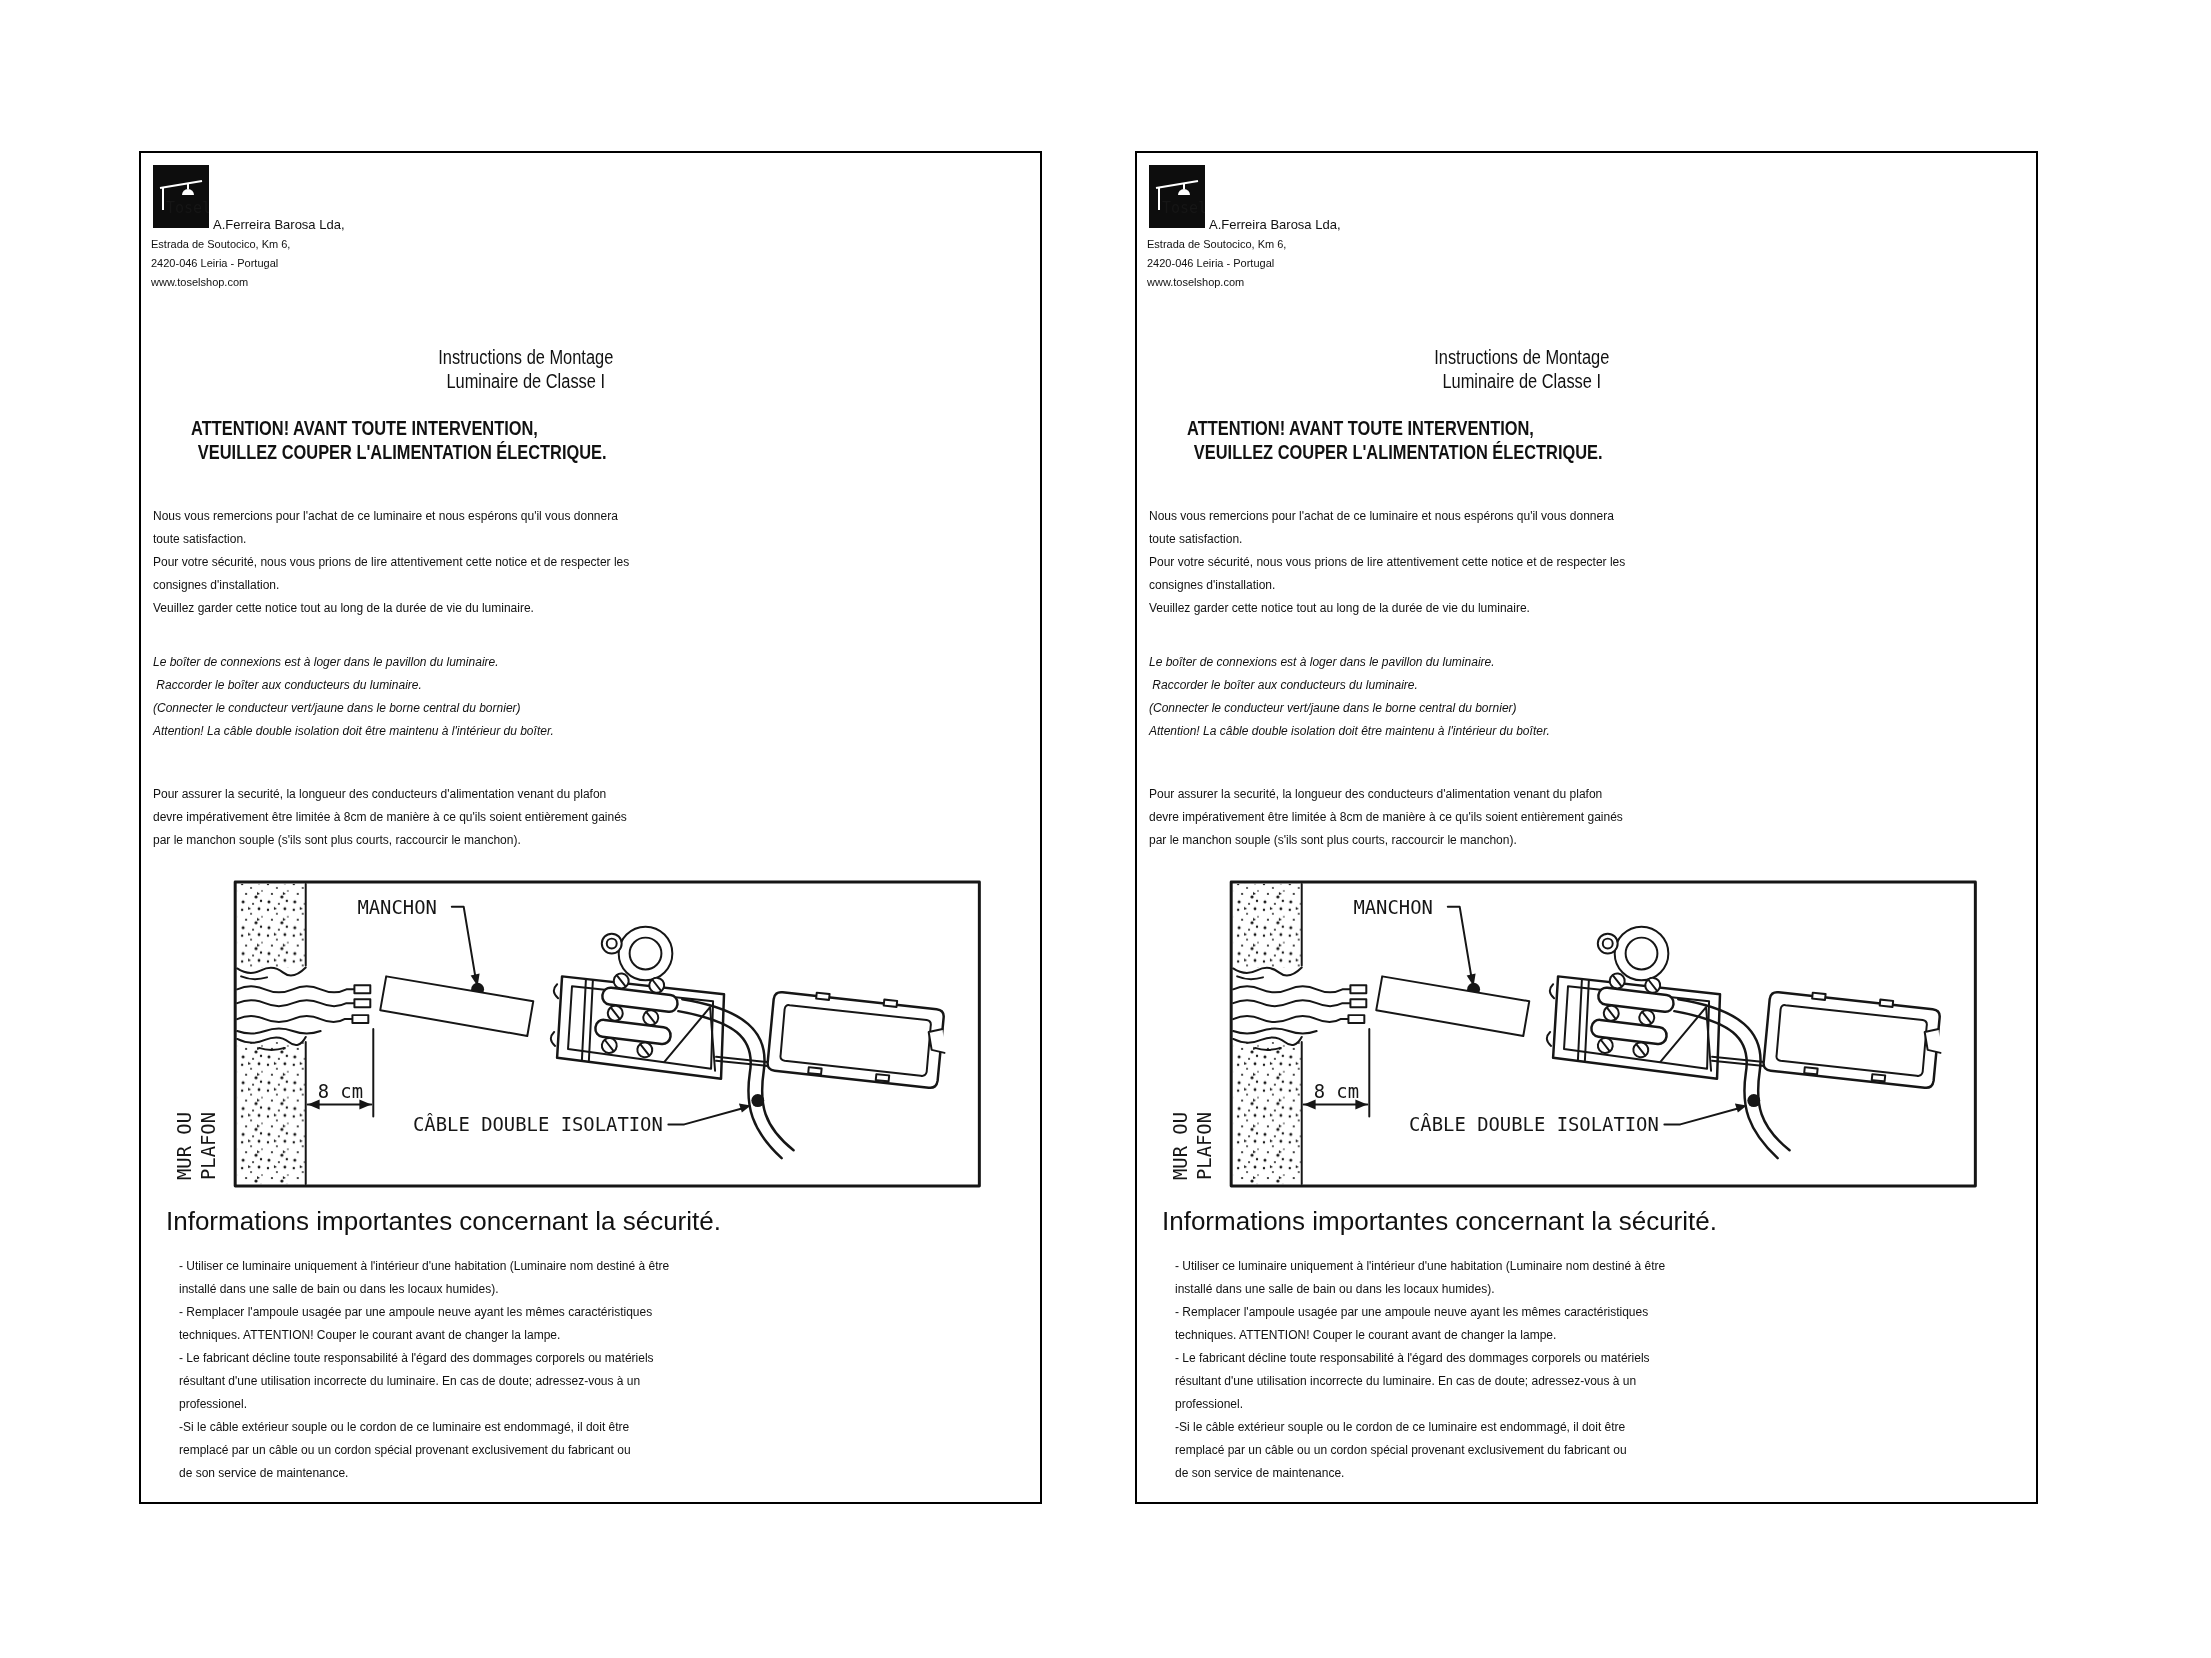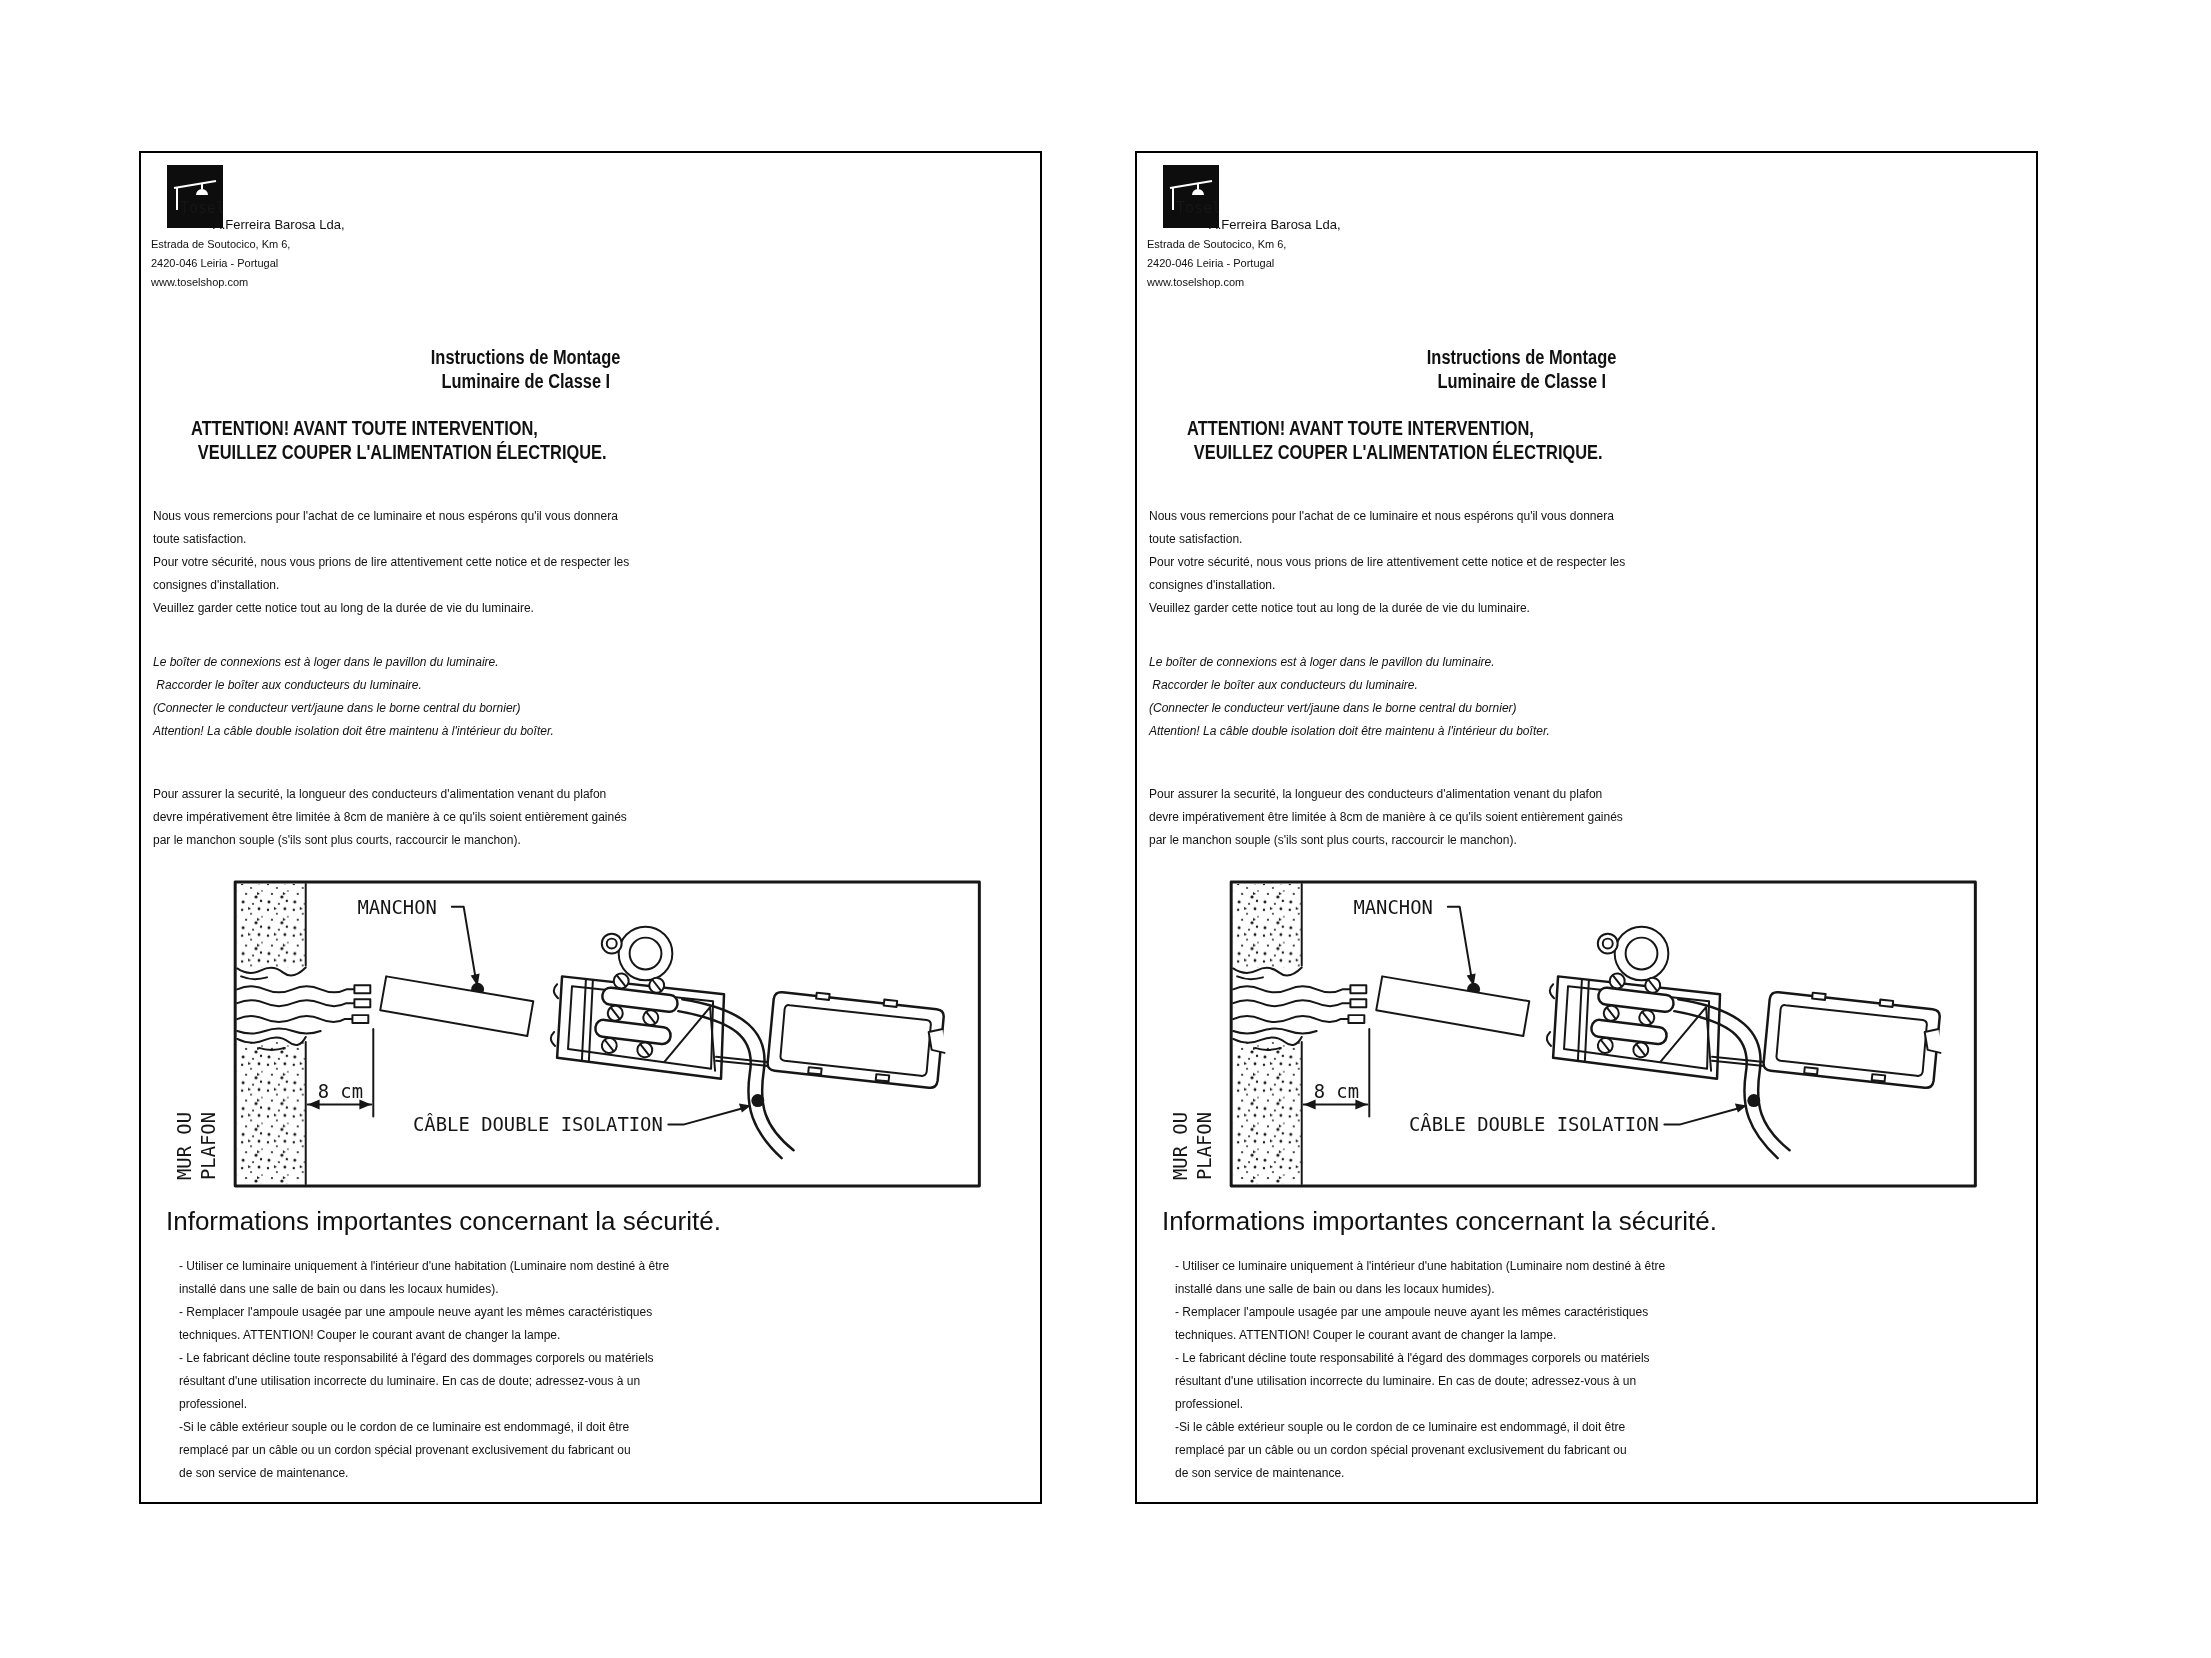--- a/index.html
+++ b/index.html
@@ -1,24 +1,24 @@
 <!DOCTYPE html>
 <html><head>
 <meta charset="utf-8">
 <style>
   html,body{margin:0;padding:0;background:#ffffff;}
   body{width:2212px;height:1659px;position:relative;font-family:"Liberation Sans","DejaVu Sans",sans-serif;color:#111;}
   .panel{position:absolute;top:151px;width:903px;height:1353px;border:2px solid #000;background:#fff;box-sizing:border-box;}
   #panel-left{left:139px;}
   #panel-right{left:1135px;}
   .panel > *{position:absolute;}
-  .logo{left:26px;top:12px;width:56px;height:56px;text-decoration:underline;}
+  .logo{left:12px;top:12px;width:56px;height:56px;text-decoration:underline;}
   .company{left:72px;top:64px;font-size:13px;line-height:16px;}
   .addr{left:10px;top:82px;font-size:11px;line-height:19px;}
-  .doc-title{left:12px;top:192px;width:746px;text-align:center;font-weight:bold;font-size:20px;line-height:24.4px;}
+  .doc-title{left:12px;top:192px;width:746px;text-align:center;font-weight:normal;font-size:20px;line-height:24.4px;}
   .warning{left:12px;top:263px;width:746px;text-align:left;font-weight:bold;font-size:20px;line-height:24.4px;}
   .cond{display:inline-block;transform:scaleX(0.82);transform-origin:50% 50%;white-space:pre;}
   .para{font-size:12px;line-height:23px;}
   .p1{left:12px;top:352px;}
   .p2{left:12px;top:498px;font-style:italic;}
   .p3{left:12px;top:630px;}
   .line{white-space:pre;}
   .diagram{left:20px;top:727px;}
   .safety-heading{left:25px;top:1053px;font-size:26px;line-height:30px;}
   .safety-list{left:12px;top:1102px;line-height:23px;margin-left:26px;}

